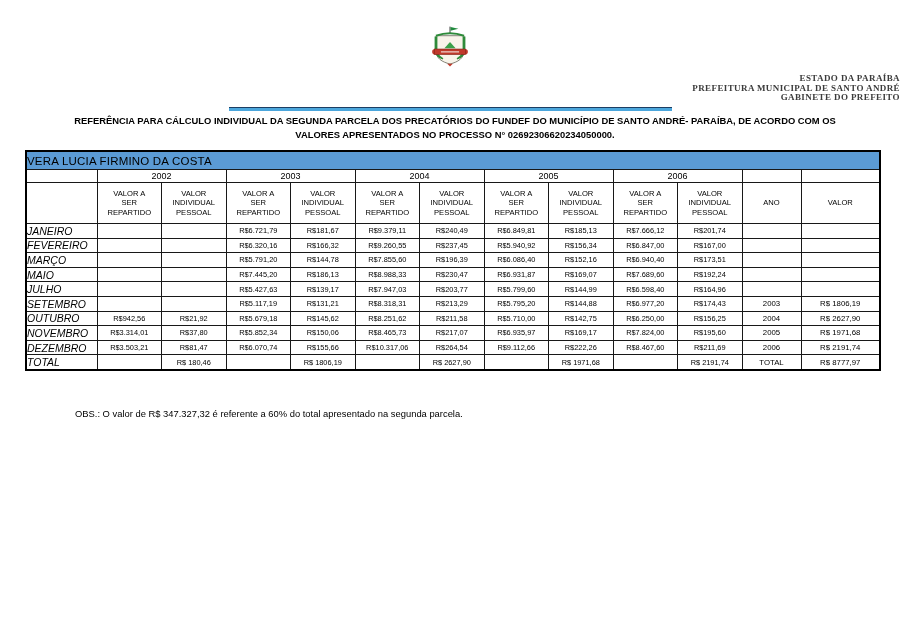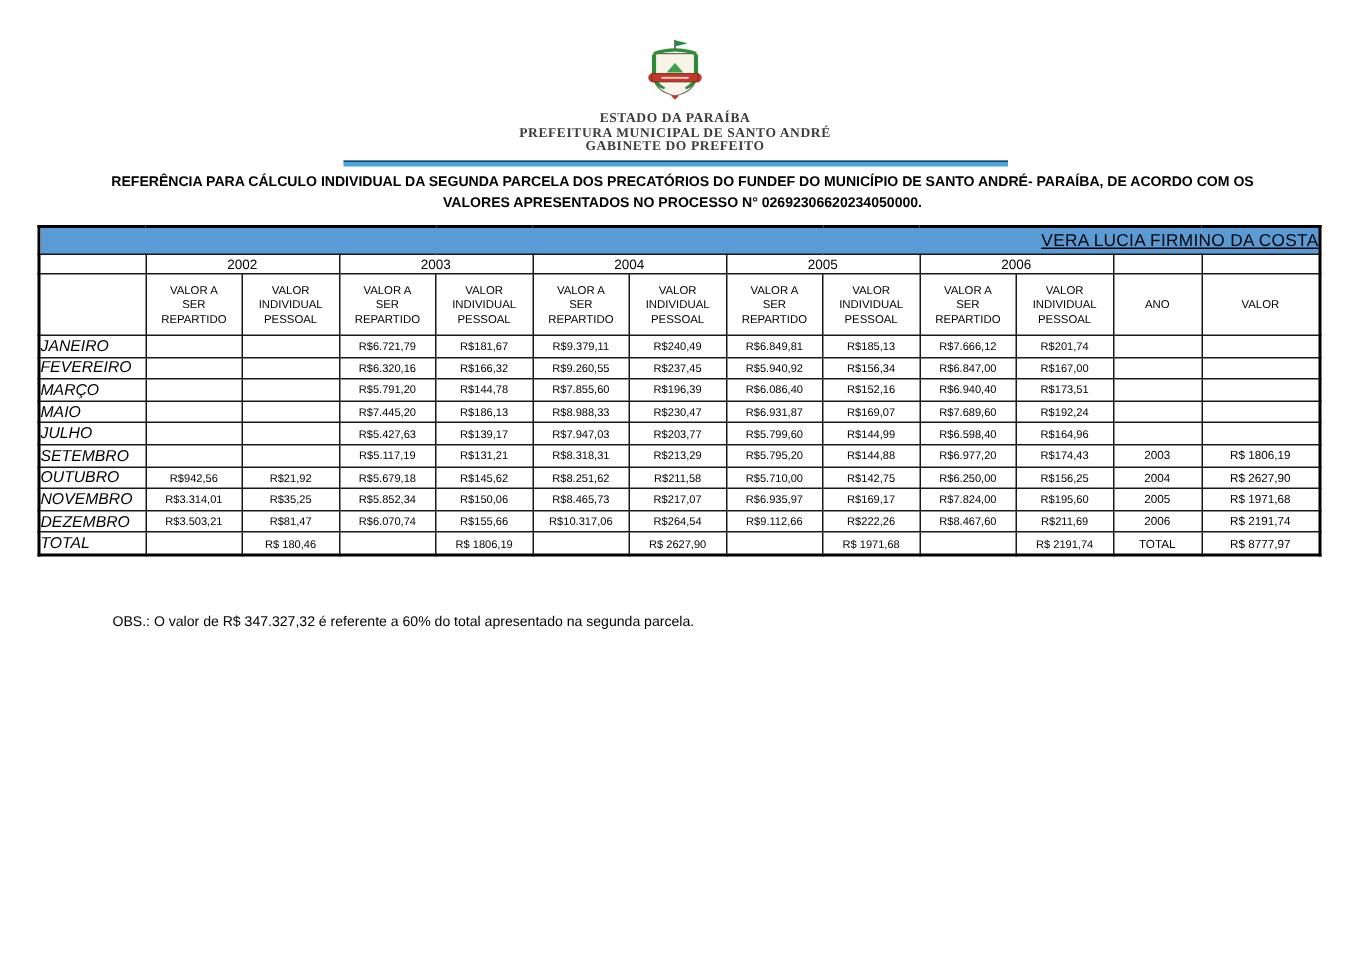--- a/index.html
+++ b/index.html
@@ -11,21 +11,21 @@
   }
   .page {
     position: relative;
     width: 900px; height: 636px;
     background: #fff;
     overflow: hidden;
   }
   
   .letterhead {
     position: absolute; top: 26px; left: 0;
-    width: 100%; text-align: center;
+    width: 100%; text-align: right;
   }
   .crest { display: block; margin: 0 auto 2px auto; width: 42px; height: 46px; }
   .org-line {
     font-family: "Liberation Serif", serif;
     font-weight: bold;
     font-size: 9px; line-height: 9.5px;
     color: #3c3c3c;
     letter-spacing: 0.4px;
   }
   .header-divider {
@@ -54,25 +54,24 @@
   .data-table th, .data-table td {
     border: 1px solid #181818;
     padding: 0;
     font-weight: normal;
     overflow: hidden;
   }
   .banner-cell {
     font-weight: bold;
     font-size: 11.5px;
     height: 17px;
-    text-align: right;
+    text-align: left;
     letter-spacing: 0.2px;
     color: #000;
     border: 1.5px solid #000;
-    text-decoration: underline;
   }
   .year-cell, .spacer-cell {
     font-size: 9px;
     height: 12px;
     text-align: center;
   }
   .sub-cell {
     font-size: 7.6px;
     line-height: 9.6px;
     vertical-align: middle;
@@ -301,21 +300,21 @@
           <td class="val-cell">R$5.710,00</td>
           <td class="val-cell">R$142,75</td>
           <td class="val-cell">R$6.250,00</td>
           <td class="val-cell">R$156,25</td>
           <td class="val-cell ano-cell">2004</td>
           <td class="val-cell valor-cell">R$ 2627,90</td>
         </tr>
         <tr>
           <td class="month-cell">NOVEMBRO</td>
           <td class="val-cell">R$3.314,01</td>
-          <td class="val-cell">R$35,25</td>
+          <td class="val-cell">R$37,80</td>
           <td class="val-cell">R$5.852,34</td>
           <td class="val-cell">R$150,06</td>
           <td class="val-cell">R$8.465,73</td>
           <td class="val-cell">R$217,07</td>
           <td class="val-cell">R$6.935,97</td>
           <td class="val-cell">R$169,17</td>
           <td class="val-cell">R$7.824,00</td>
           <td class="val-cell">R$195,60</td>
           <td class="val-cell ano-cell">2005</td>
           <td class="val-cell valor-cell">R$ 1971,68</td>

